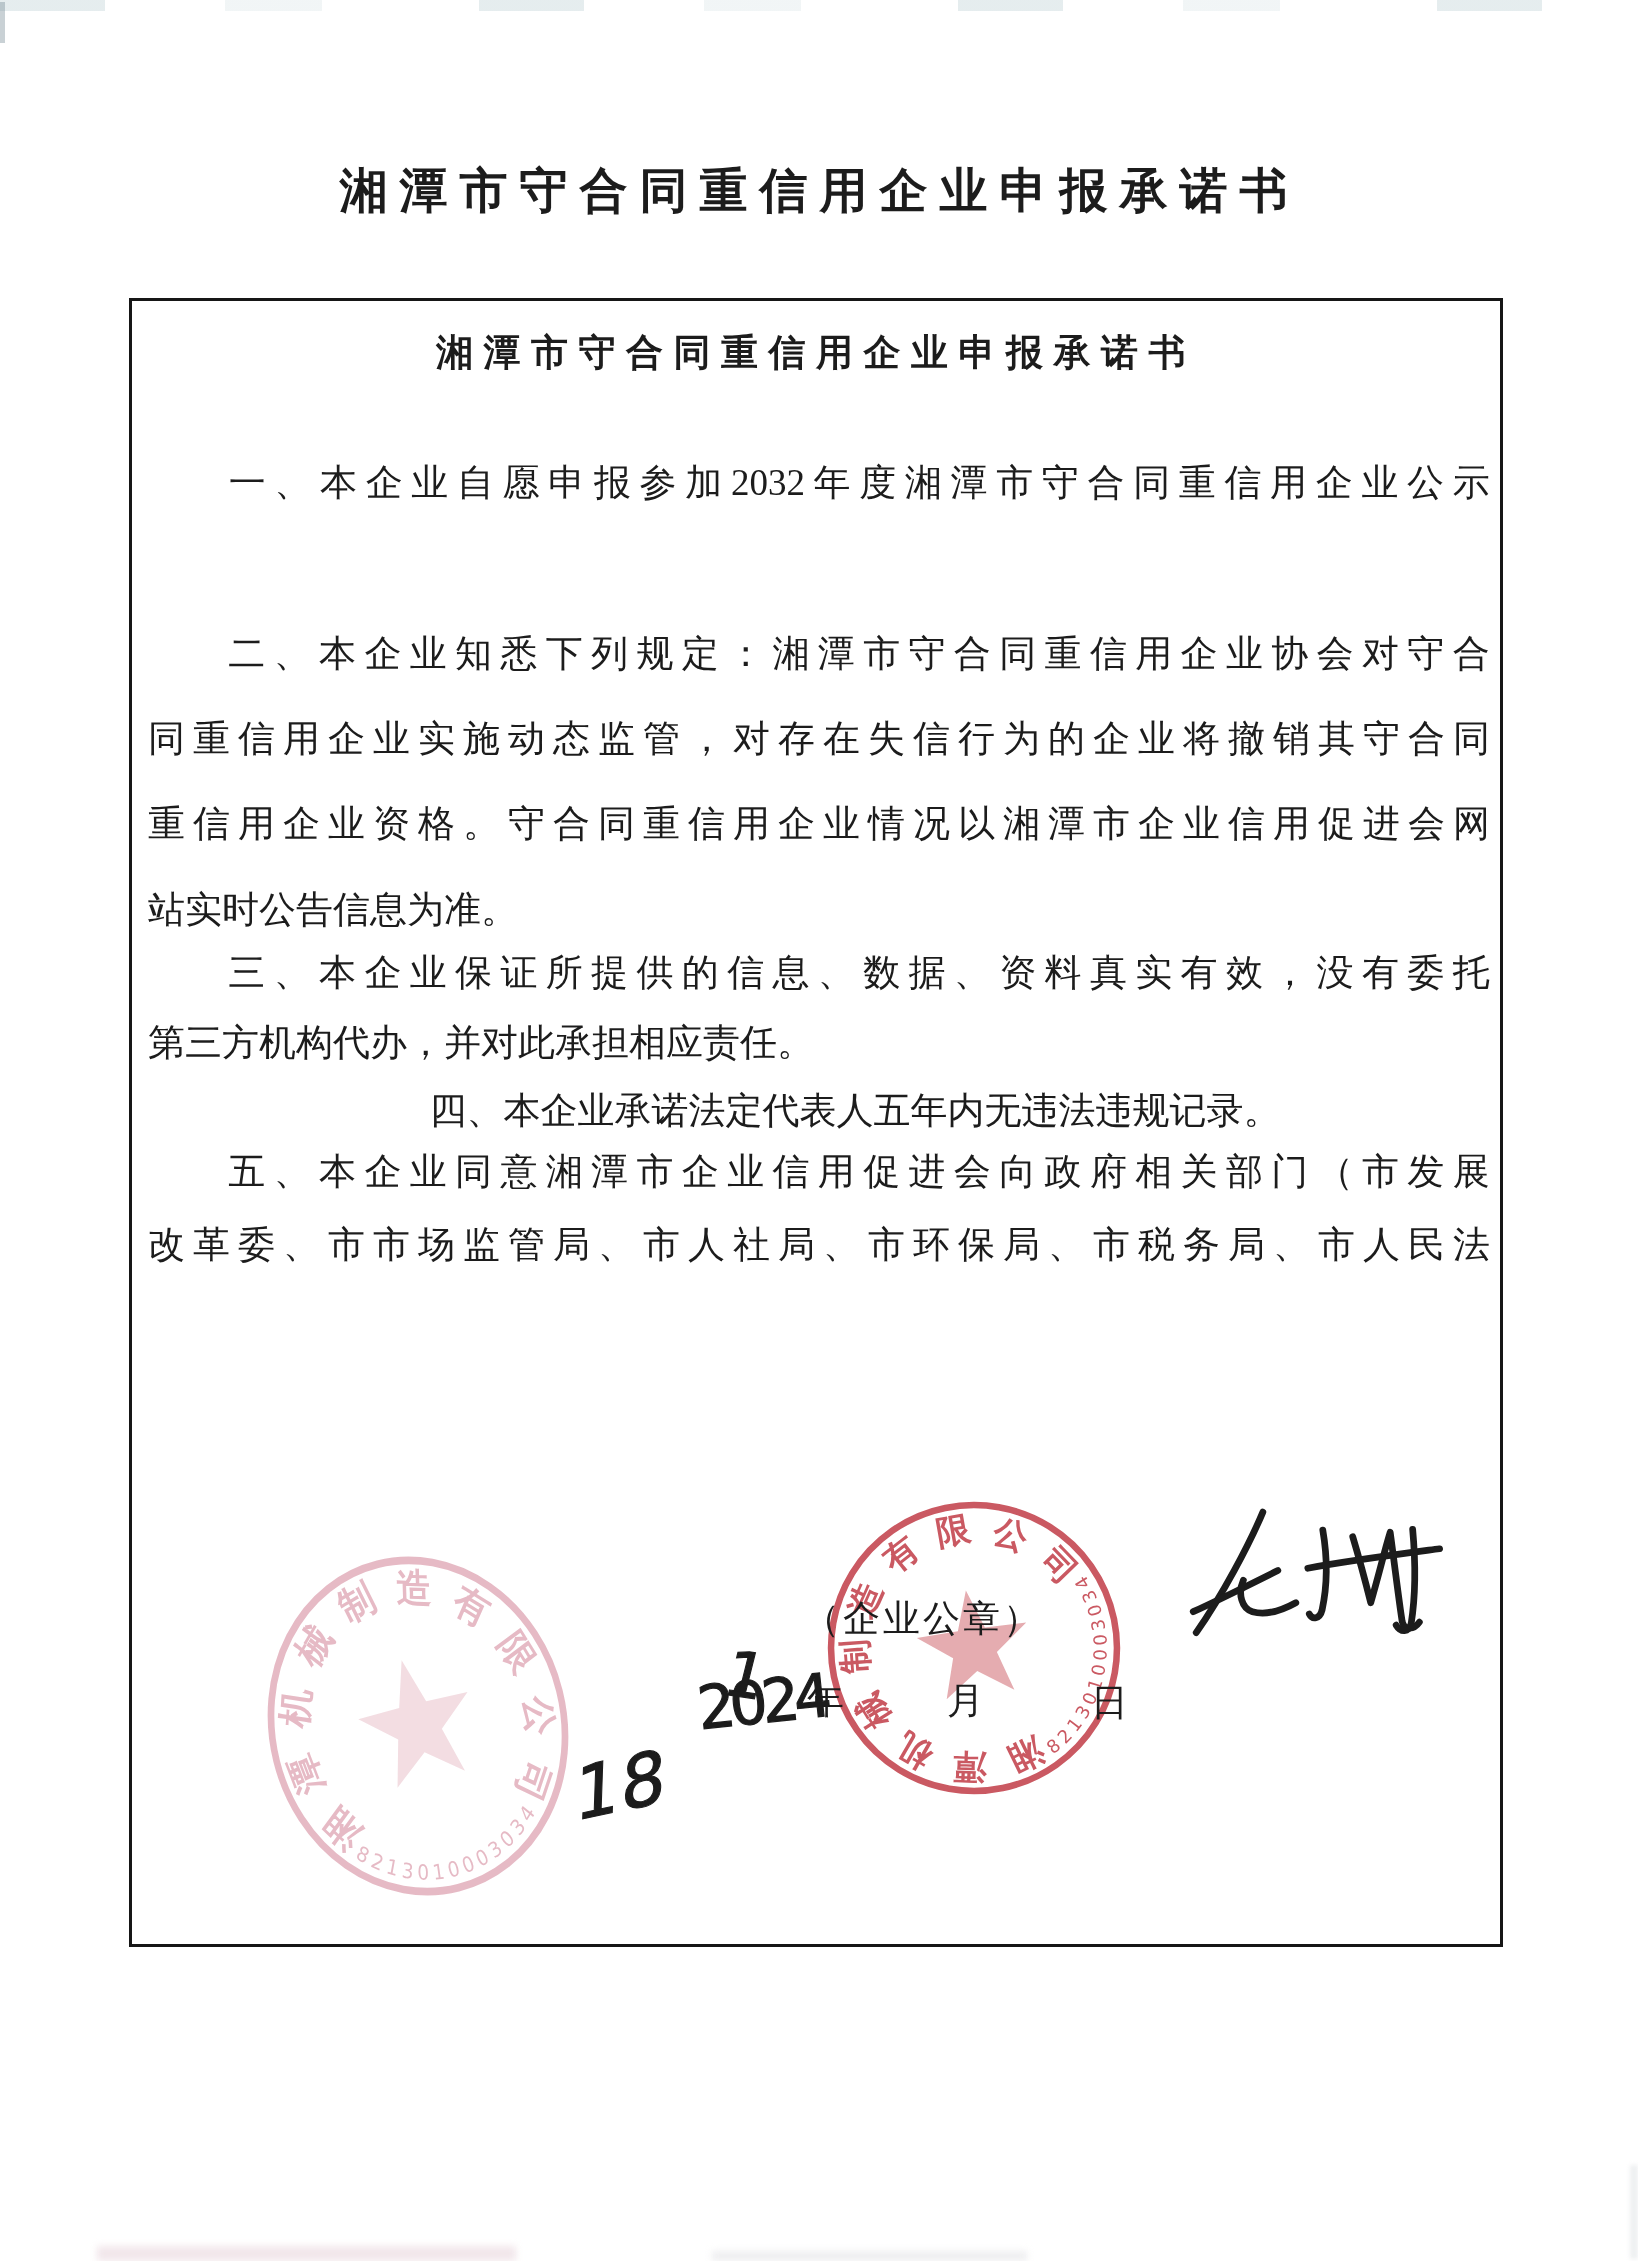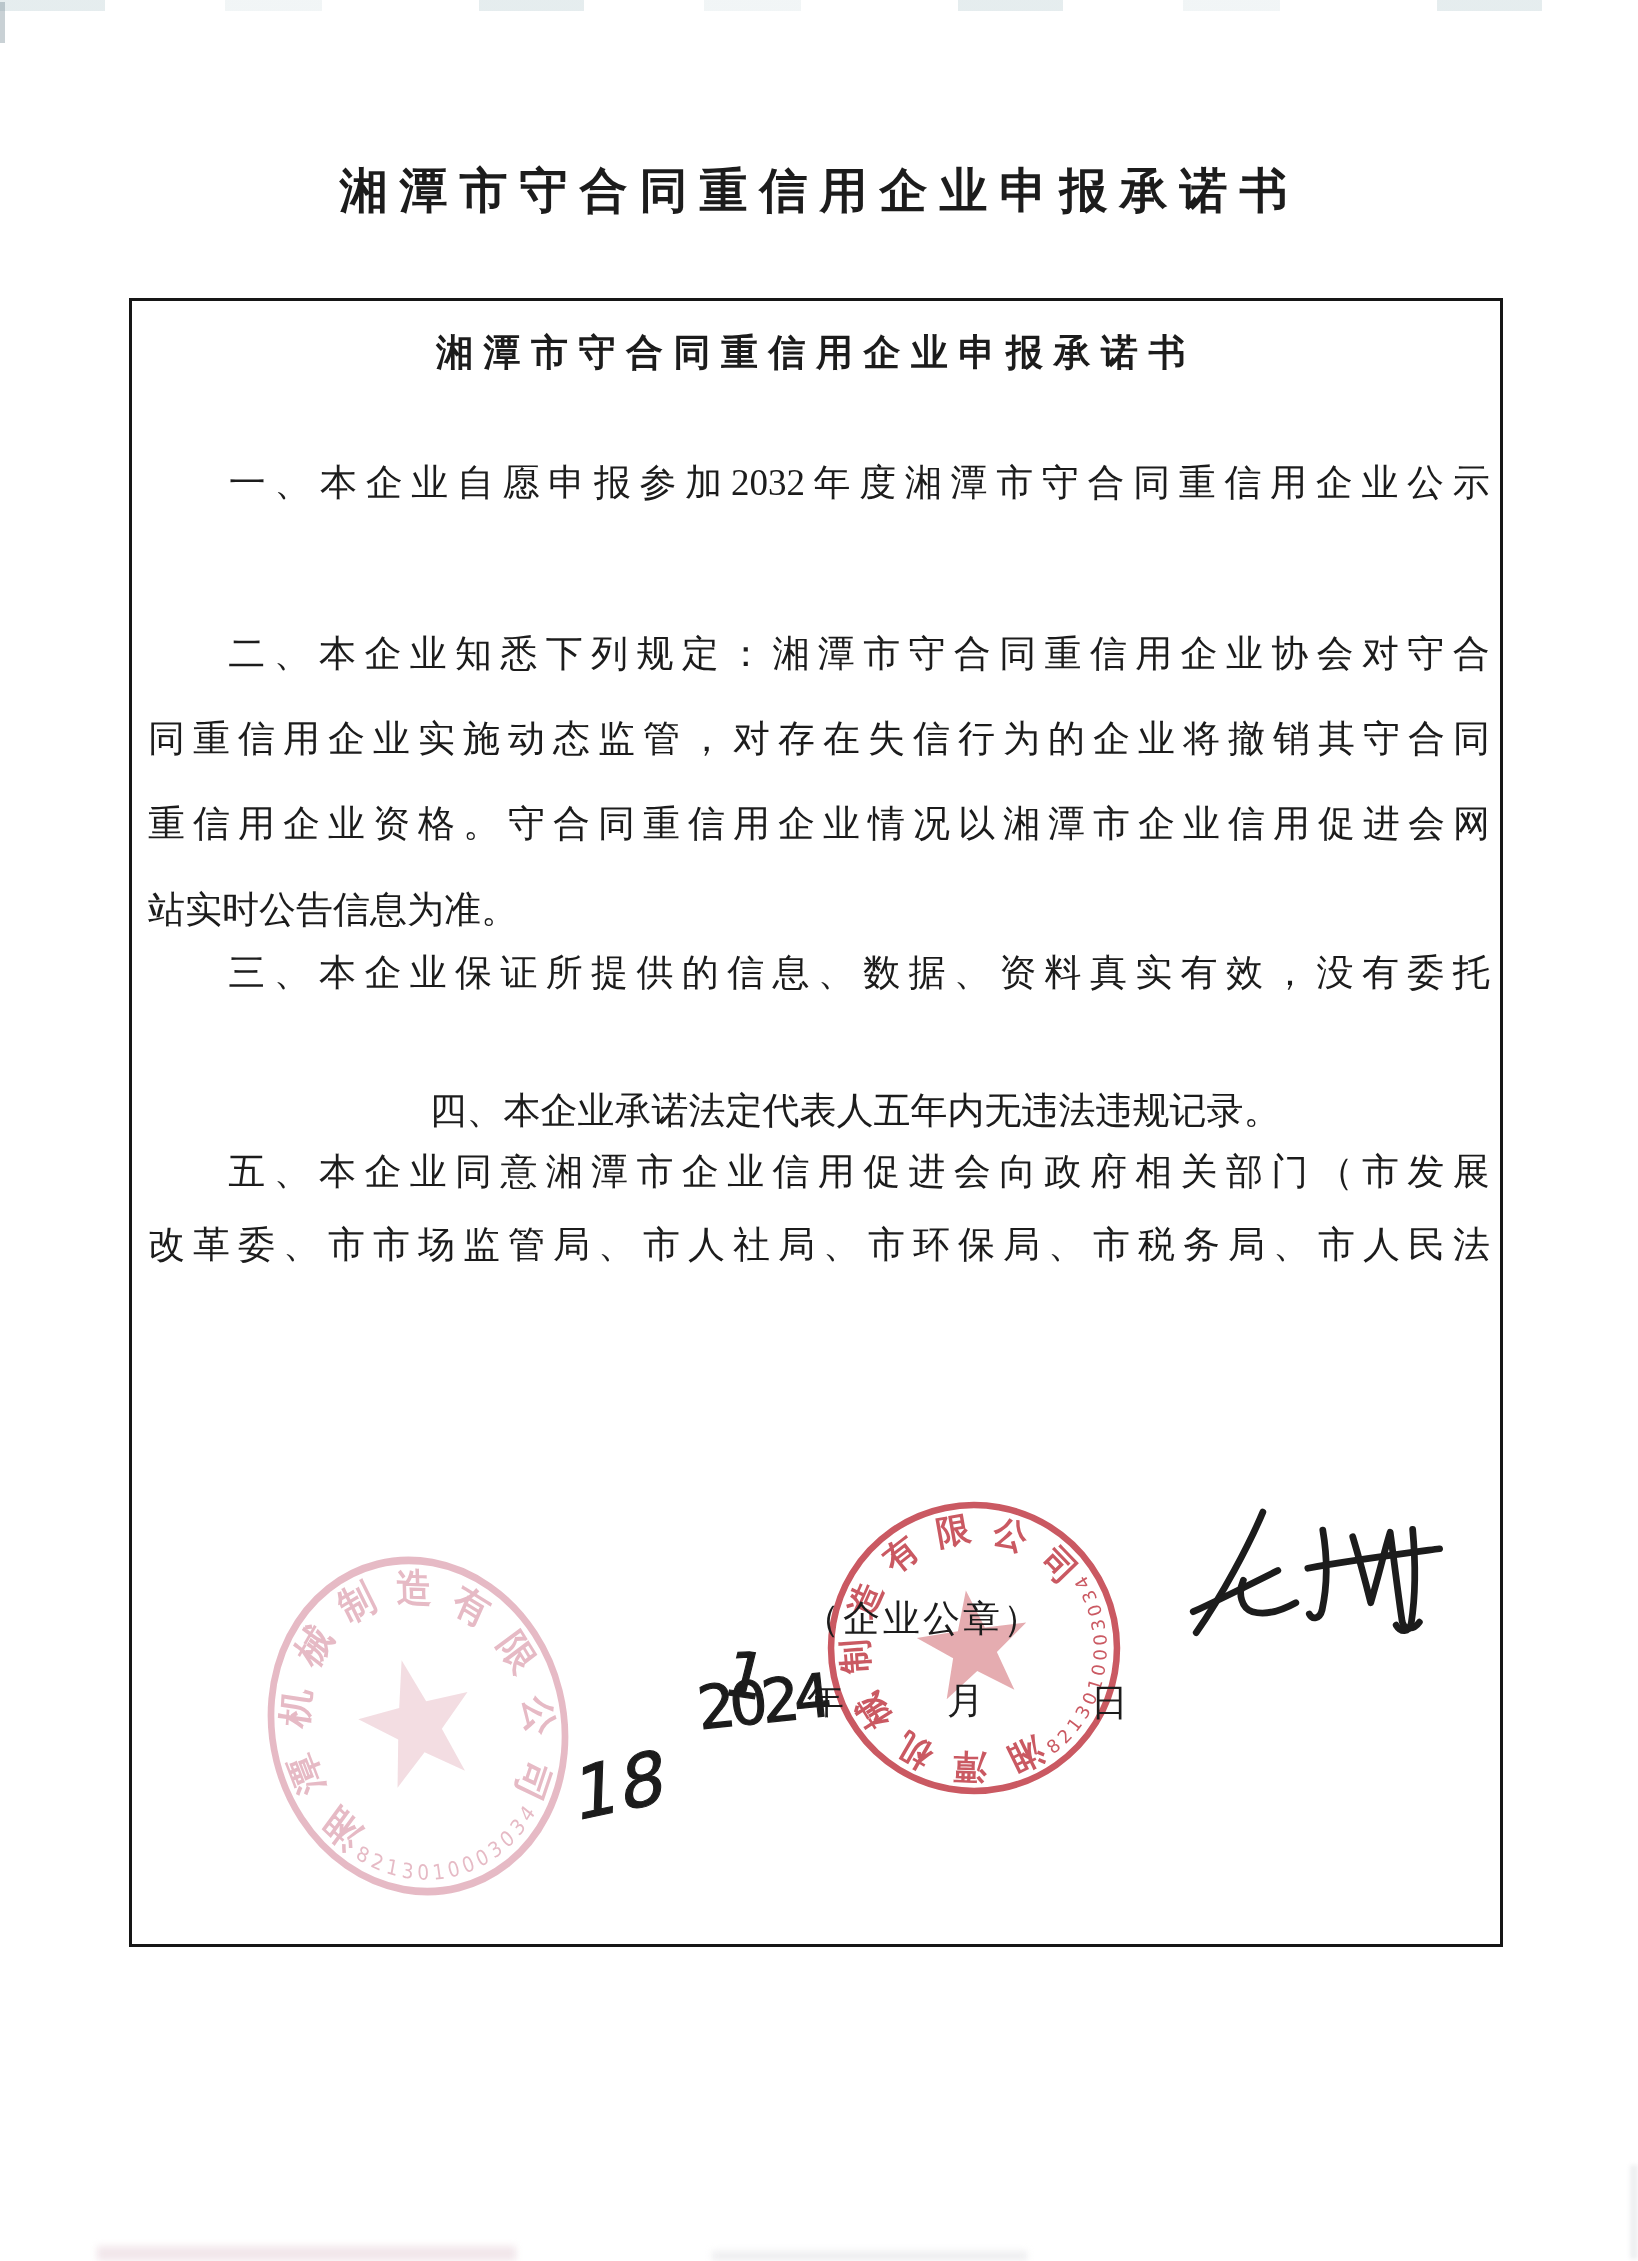--- a/index.html
+++ b/index.html
@@ -246,20 +246,21 @@
         <span>真</span>
         <span>实</span>
         <span>有</span>
         <span>效</span>
         <span>，</span>
         <span>没</span>
         <span>有</span>
         <span>委</span>
         <span>托</span>
       </div>
+      <div class="pline plain" style="top: 1020px;">第三方机构代办，并对此承担相应责任。</div>
       <div class="pline plain indent" style="top: 1088px; text-align: center;">四、本企业承诺法定代表人五年内无违法违规记录。</div>
       <div class="pline flexjust indent" style="top: 1149px;">
         <span class="spacer"></span>
         <span>五</span>
         <span>、</span>
         <span>本</span>
         <span>企</span>
         <span>业</span>
         <span>同</span>
         <span>意</span>

